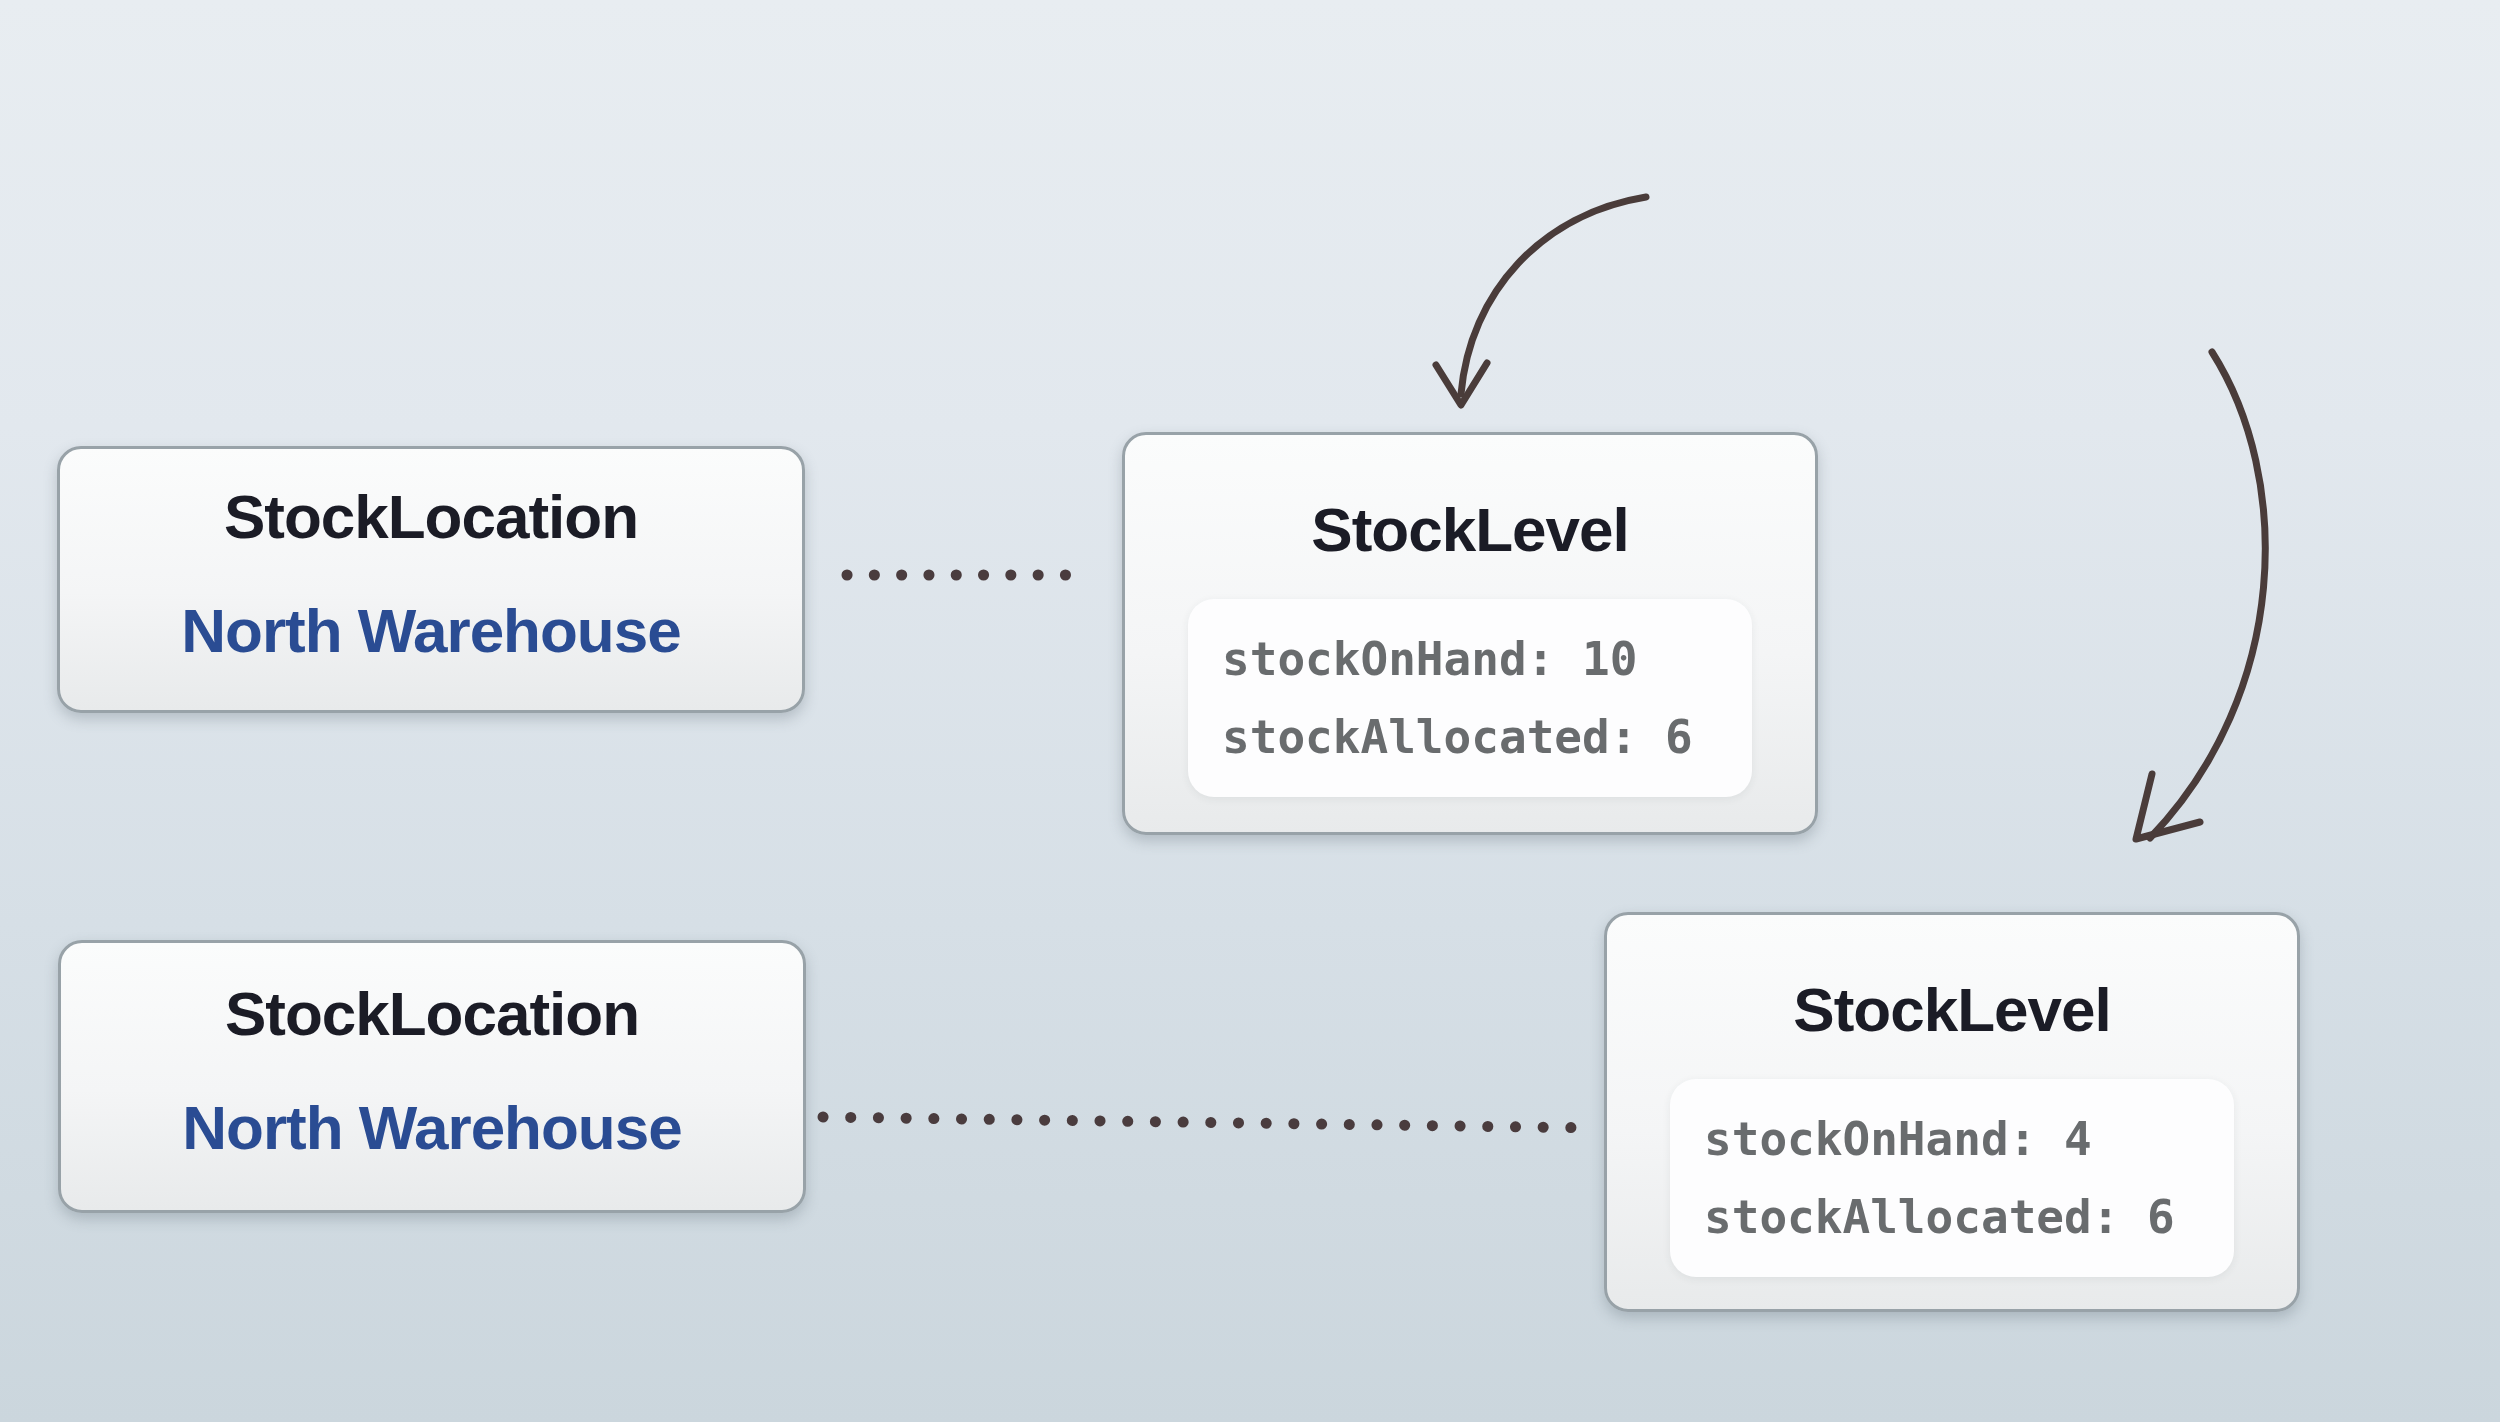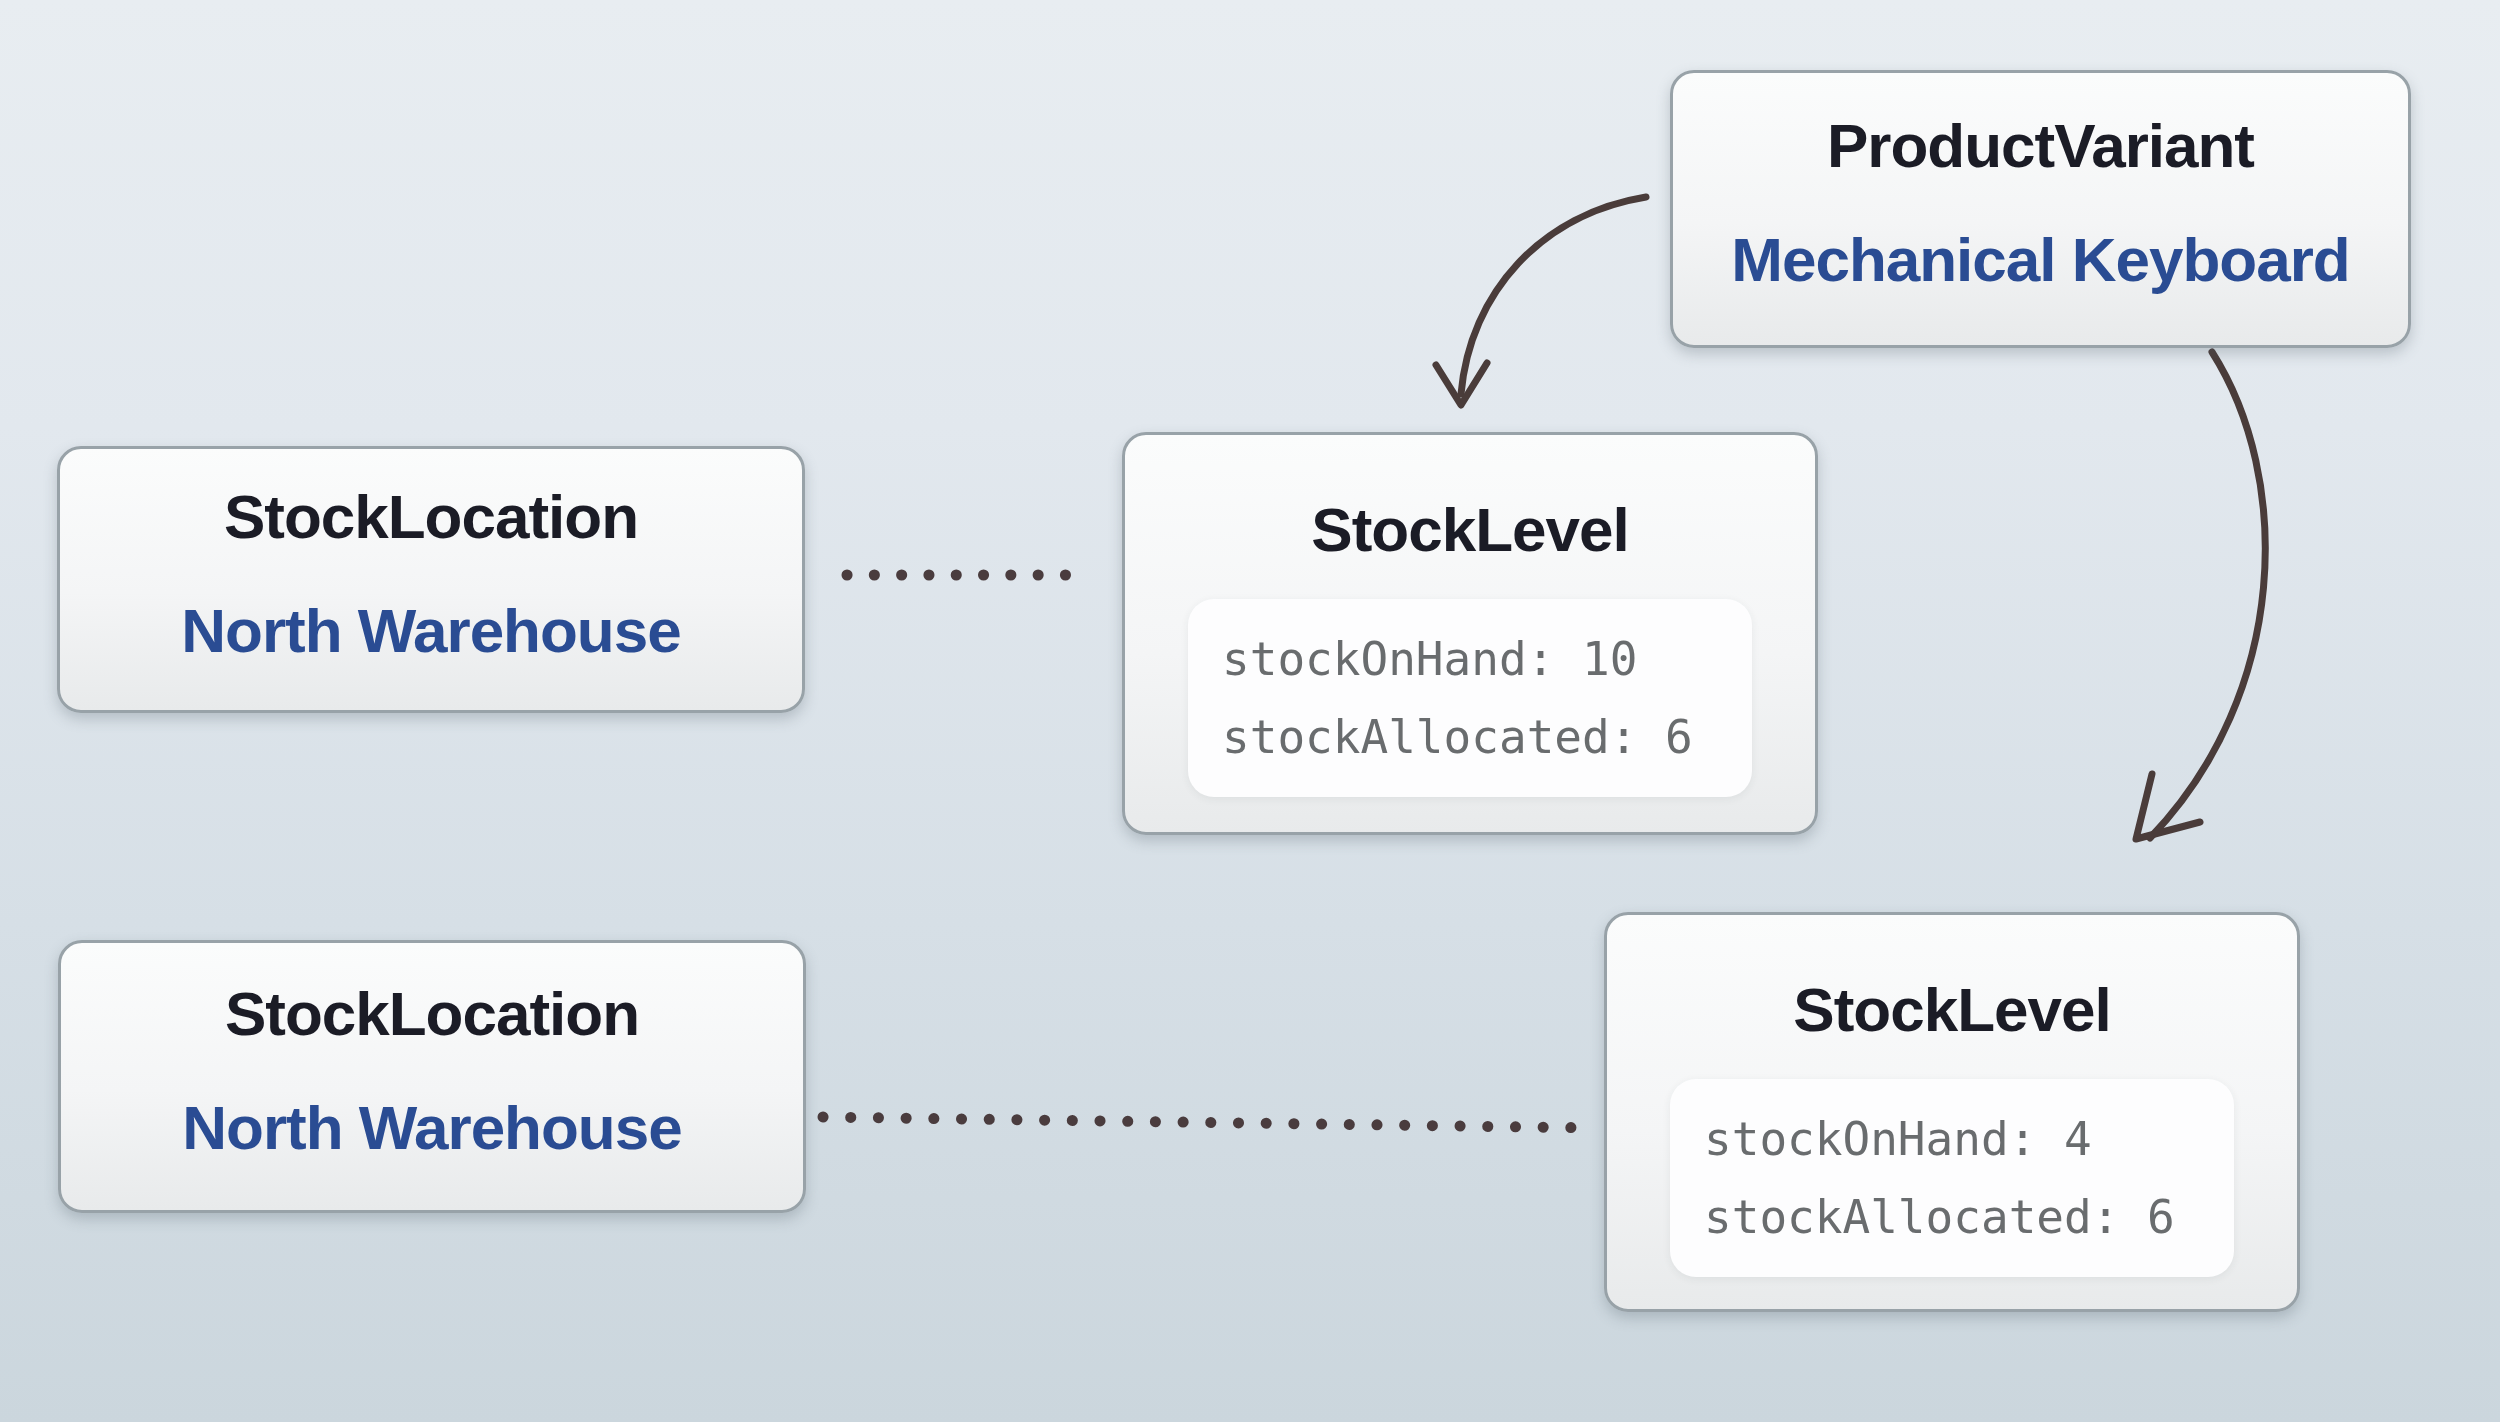--- a/index.html
+++ b/index.html
@@ -31,21 +31,21 @@
   .level .type-label{margin-bottom:38px;margin-top:20px;}
   .code-panel{
     width:564px;height:198px;box-sizing:border-box;
     background:#fdfdfe;border-radius:26px;
     display:flex;flex-direction:column;justify-content:center;
     padding-left:34px;
     box-shadow:0 2px 8px rgba(40,50,60,0.07);
   }
   .code-line{
     font-family:"DejaVu Sans Mono", monospace;
-    font-size:46px;line-height:78px;color:#696c6e;white-space:pre;
+    font-size:46px;line-height:78px;color:#696c6e;white-space:pre;font-weight:bold;
   }
   
   .pos-pv   {left:1670px;top:70px;  width:741px;height:278px;}
   .pos-locN {left:57px;  top:446px; width:748px;height:267px;}
   .pos-lvlN {left:1122px;top:432px; width:696px;height:403px;}
   .pos-locS {left:58px;  top:940px; width:748px;height:273px;}
   .pos-lvlS {left:1604px;top:912px; width:696px;height:400px;}
 </style>
 </head>
 <body>
@@ -58,24 +58,20 @@
     <polyline points="1436,365 1461,405 1487,363" fill="none" stroke="#4a3c3a" stroke-width="7" stroke-linecap="round" stroke-linejoin="round"></polyline>
 
     <path d="M 2212 352 C 2292 478, 2290 692, 2150 838" fill="none" stroke="#4a3c3a" stroke-width="7" stroke-linecap="round"></path>
     <polyline points="2152,774 2136,839 2200,822" fill="none" stroke="#4a3c3a" stroke-width="7" stroke-linecap="round" stroke-linejoin="round"></polyline>
 
     <line x1="847" y1="575" x2="1092" y2="575" stroke="#4a3c3e" stroke-width="11" stroke-linecap="round" stroke-dasharray="0.1 27.2"></line>
 
     <line x1="823" y1="1117" x2="1598" y2="1128" stroke="#4a3c3e" stroke-width="11" stroke-linecap="round" stroke-dasharray="0.1 27.6"></line>
   </svg>
 
-  <div class="node entity pos-pv">
-    <div class="type-label">ProductVariant</div>
-    <div class="instance-label">Mechanical Keyboard</div>
-  </div>
 
   <div class="node entity pos-locN">
     <div class="type-label">StockLocation</div>
     <div class="instance-label">North Warehouse</div>
   </div>
 
   <div class="node level pos-lvlN">
     <div class="type-label">StockLevel</div>
     <div class="code-panel">
       <div class="code-line">stockOnHand: 10</div>

